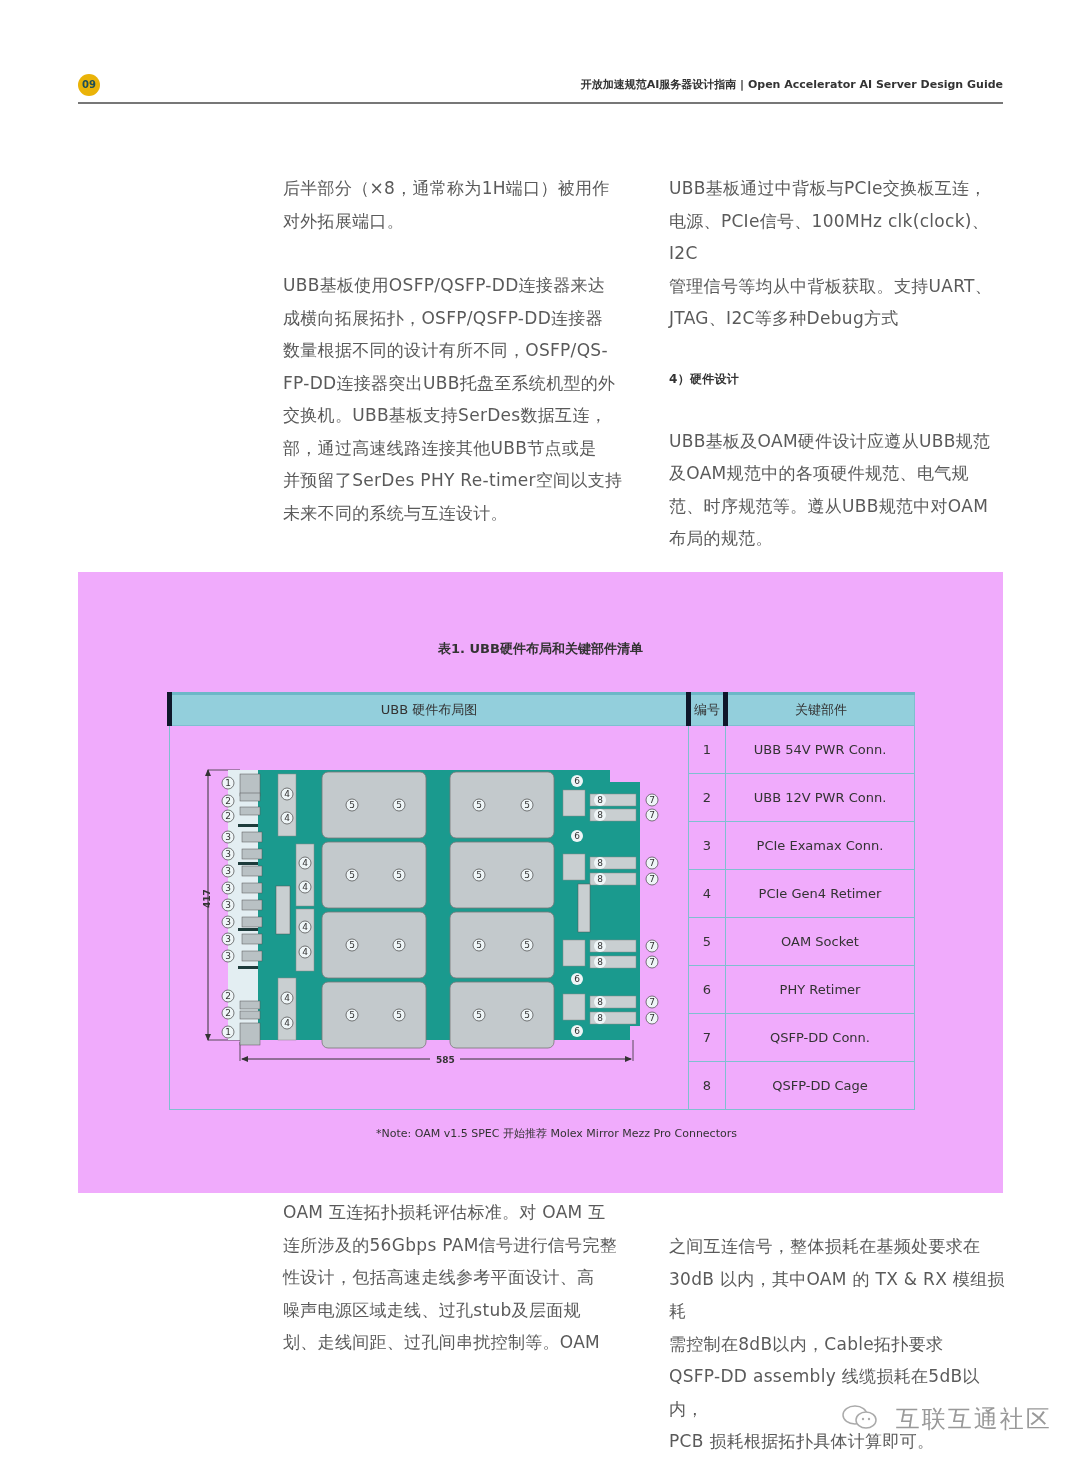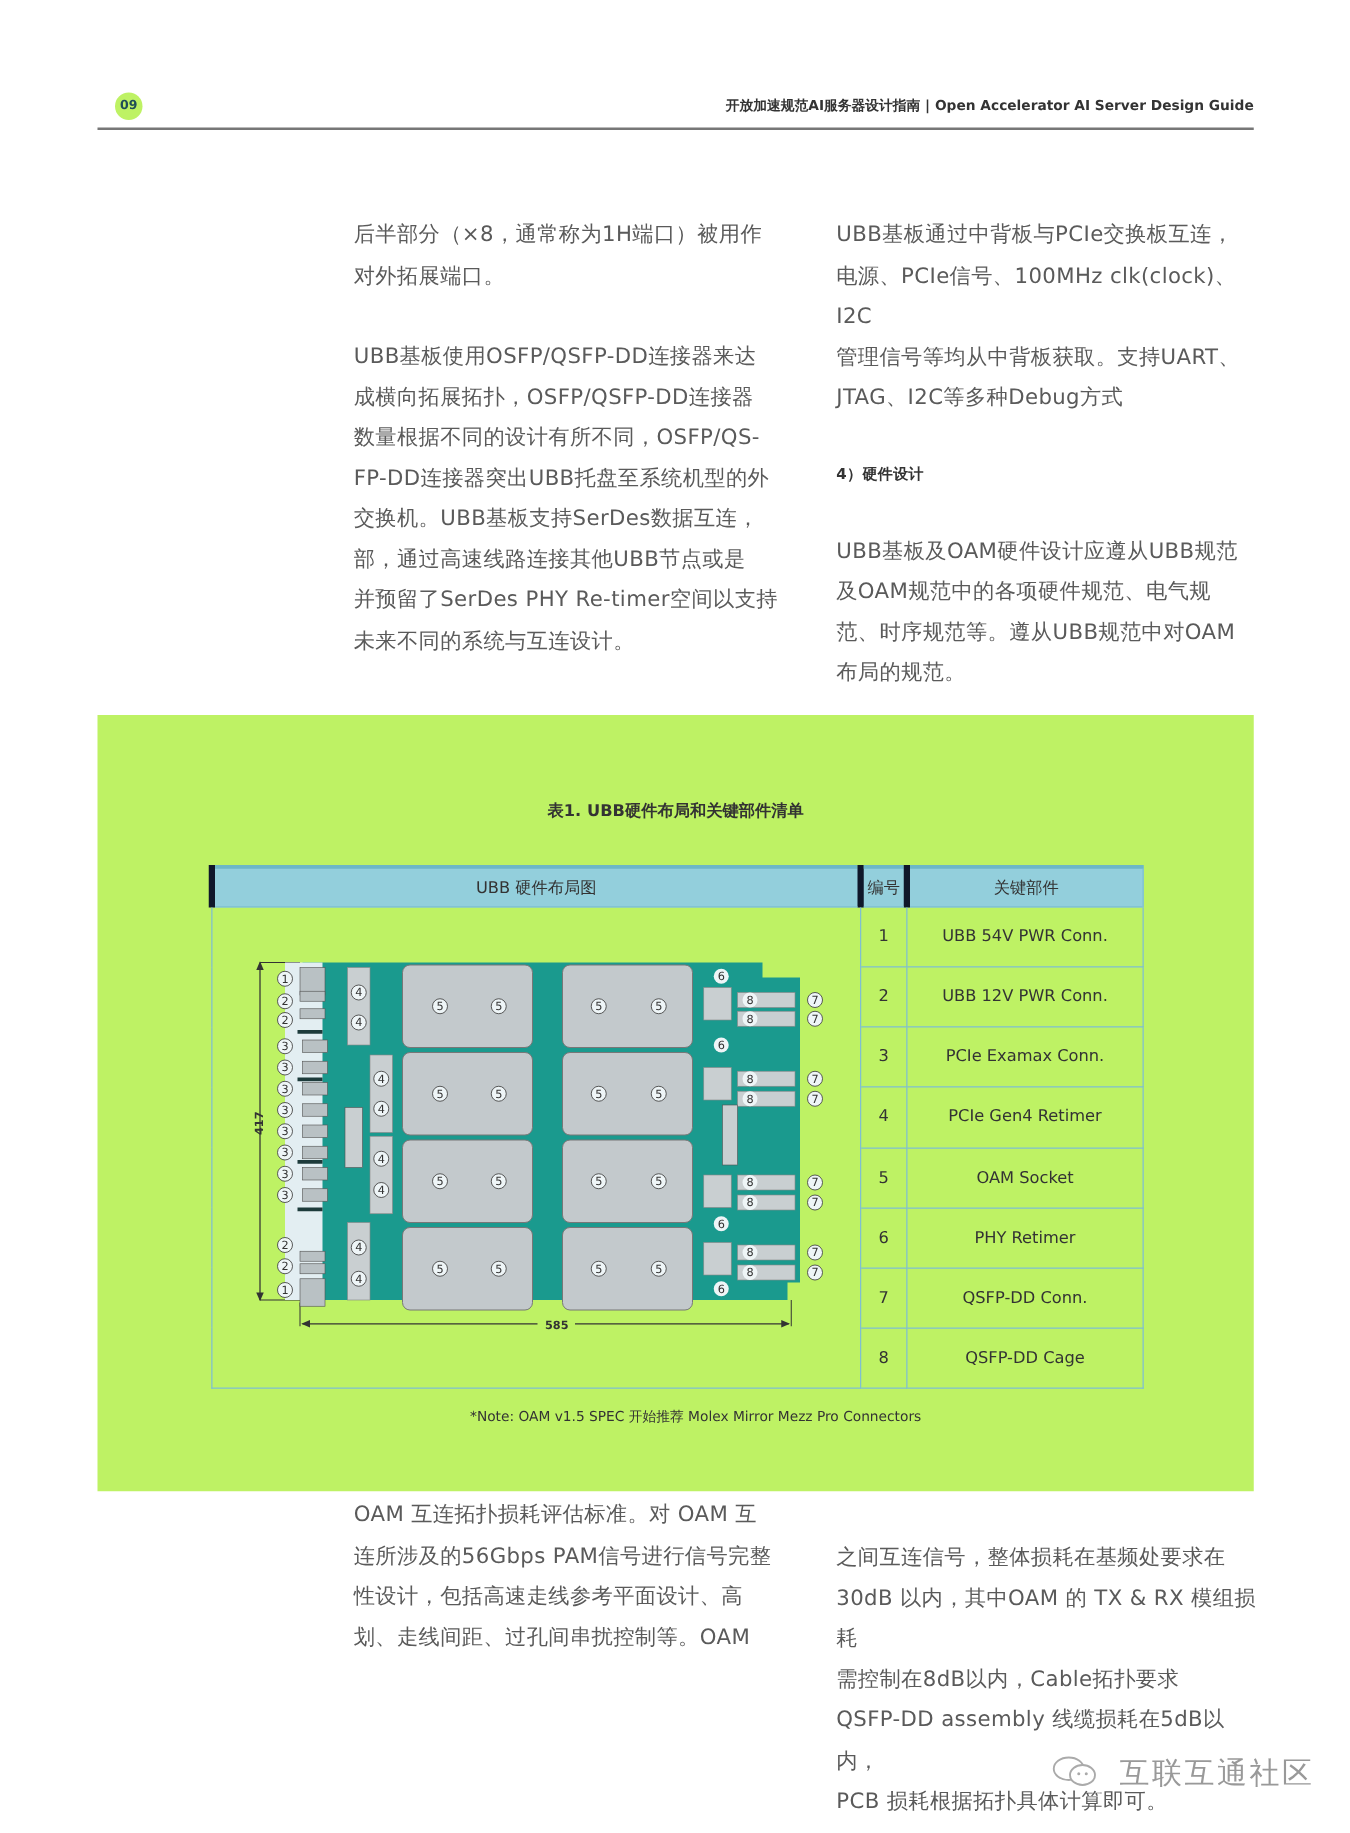--- a/index.html
+++ b/index.html
@@ -1,26 +1,26 @@
 <!DOCTYPE html>
 <html><head>
 <meta charset="utf-8">
 <style>
   html, body { margin:0; padding:0; }
   body { width:1080px; height:1466px; background:#ffffff; position:relative; overflow:hidden;
          font-family:"DejaVu Sans", "Liberation Sans", sans-serif; color:#555; }
-  .page-num { position:absolute; left:92px; top:74px; width:22px; height:22px; border-radius:50%;
-              background:#bef264; color:#1f4e57; font-size:10px; font-weight:bold; text-align:center; line-height:22px; }
+  .page-num { position:absolute; left:78px; top:74px; width:22px; height:22px; border-radius:50%;
+              background:#eab308; color:#1f4e57; font-size:10px; font-weight:bold; text-align:center; line-height:22px; }
   .header-title { position:absolute; right:77px; top:77px; font-size:11px; font-weight:bold; color:#333; }
   .header-rule { position:absolute; left:78px; top:102px; width:925px; height:2px; background:#777; }
   .col { position:absolute; font-size:17px; line-height:32.5px; color:#5a5a5a; letter-spacing:0.3px; }
   .col p { margin:0; }
   .col .gap { height:32px; }
   .col h3 { margin:0; font-size:12px; font-weight:bold; color:#333; line-height:32px; }
-  .panel { position:absolute; left:78px; top:572px; width:925px; height:621px; background:#bef264; }
+  .panel { position:absolute; left:78px; top:572px; width:925px; height:621px; background:#f0abfc; }
   .panel-title { position:absolute; left:0; right:0; top:68px; text-align:center; font-size:13px; font-weight:bold; color:#333; }
   table.ubb { position:absolute; left:89px; top:120px; width:748px; border-collapse:collapse; }
   table.ubb th { background:#93cfdc; color:#333; font-weight:normal; font-size:13px; height:28px;
                  border-top:3px solid #6db7c7; border-left:5px solid #0f172a; border-right:1px solid #7fbfd0; }
   table.ubb td { border:1px solid #7fbfd0; font-size:13px; color:#333; text-align:center; height:46.6px; padding:0; }
   table.ubb td.img { width:518px; vertical-align:top; position:relative; }
   table.ubb td.no { width:36px; }
   .note { position:absolute; left:0; right:0; top:554px; text-align:center; font-size:11px; color:#333;margin-left:32px; }
   .watermark { position:absolute; left:840px; top:1402px; font-size:24px; color:#999; letter-spacing:2px; }
   .wm-icon { display:inline-block; vertical-align:middle; margin-right:6px; }
@@ -316,20 +316,21 @@
         </tr>
   </tbody>
     </table>
   <div class="note">*Note: OAM v1.5 SPEC 开始推荐 Molex Mirror Mezz Pro Connectors</div>
 </div>
 
 <div class="col" style="left:283px; top:1196px; width:345px;">
   <p>OAM 互连拓扑损耗评估标准。对 OAM 互</p>
   <p>连所涉及的56Gbps PAM信号进行信号完整</p>
   <p>性设计，包括高速走线参考平面设计、高</p>
+  <p>噪声电源区域走线、过孔stub及层面规</p>
   <p>划、走线间距、过孔间串扰控制等。OAM</p>
 </div>
 
 <div class="col" style="left:669px; top:1230px; width:345px;">
   <p>之间互连信号，整体损耗在基频处要求在</p>
   <p>30dB 以内，其中OAM 的 TX &amp; RX 模组损耗</p>
   <p>需控制在8dB以内，Cable拓扑要求</p>
   <p>QSFP-DD assembly 线缆损耗在5dB以内，</p>
   <p>PCB 损耗根据拓扑具体计算即可。</p>
 </div>

